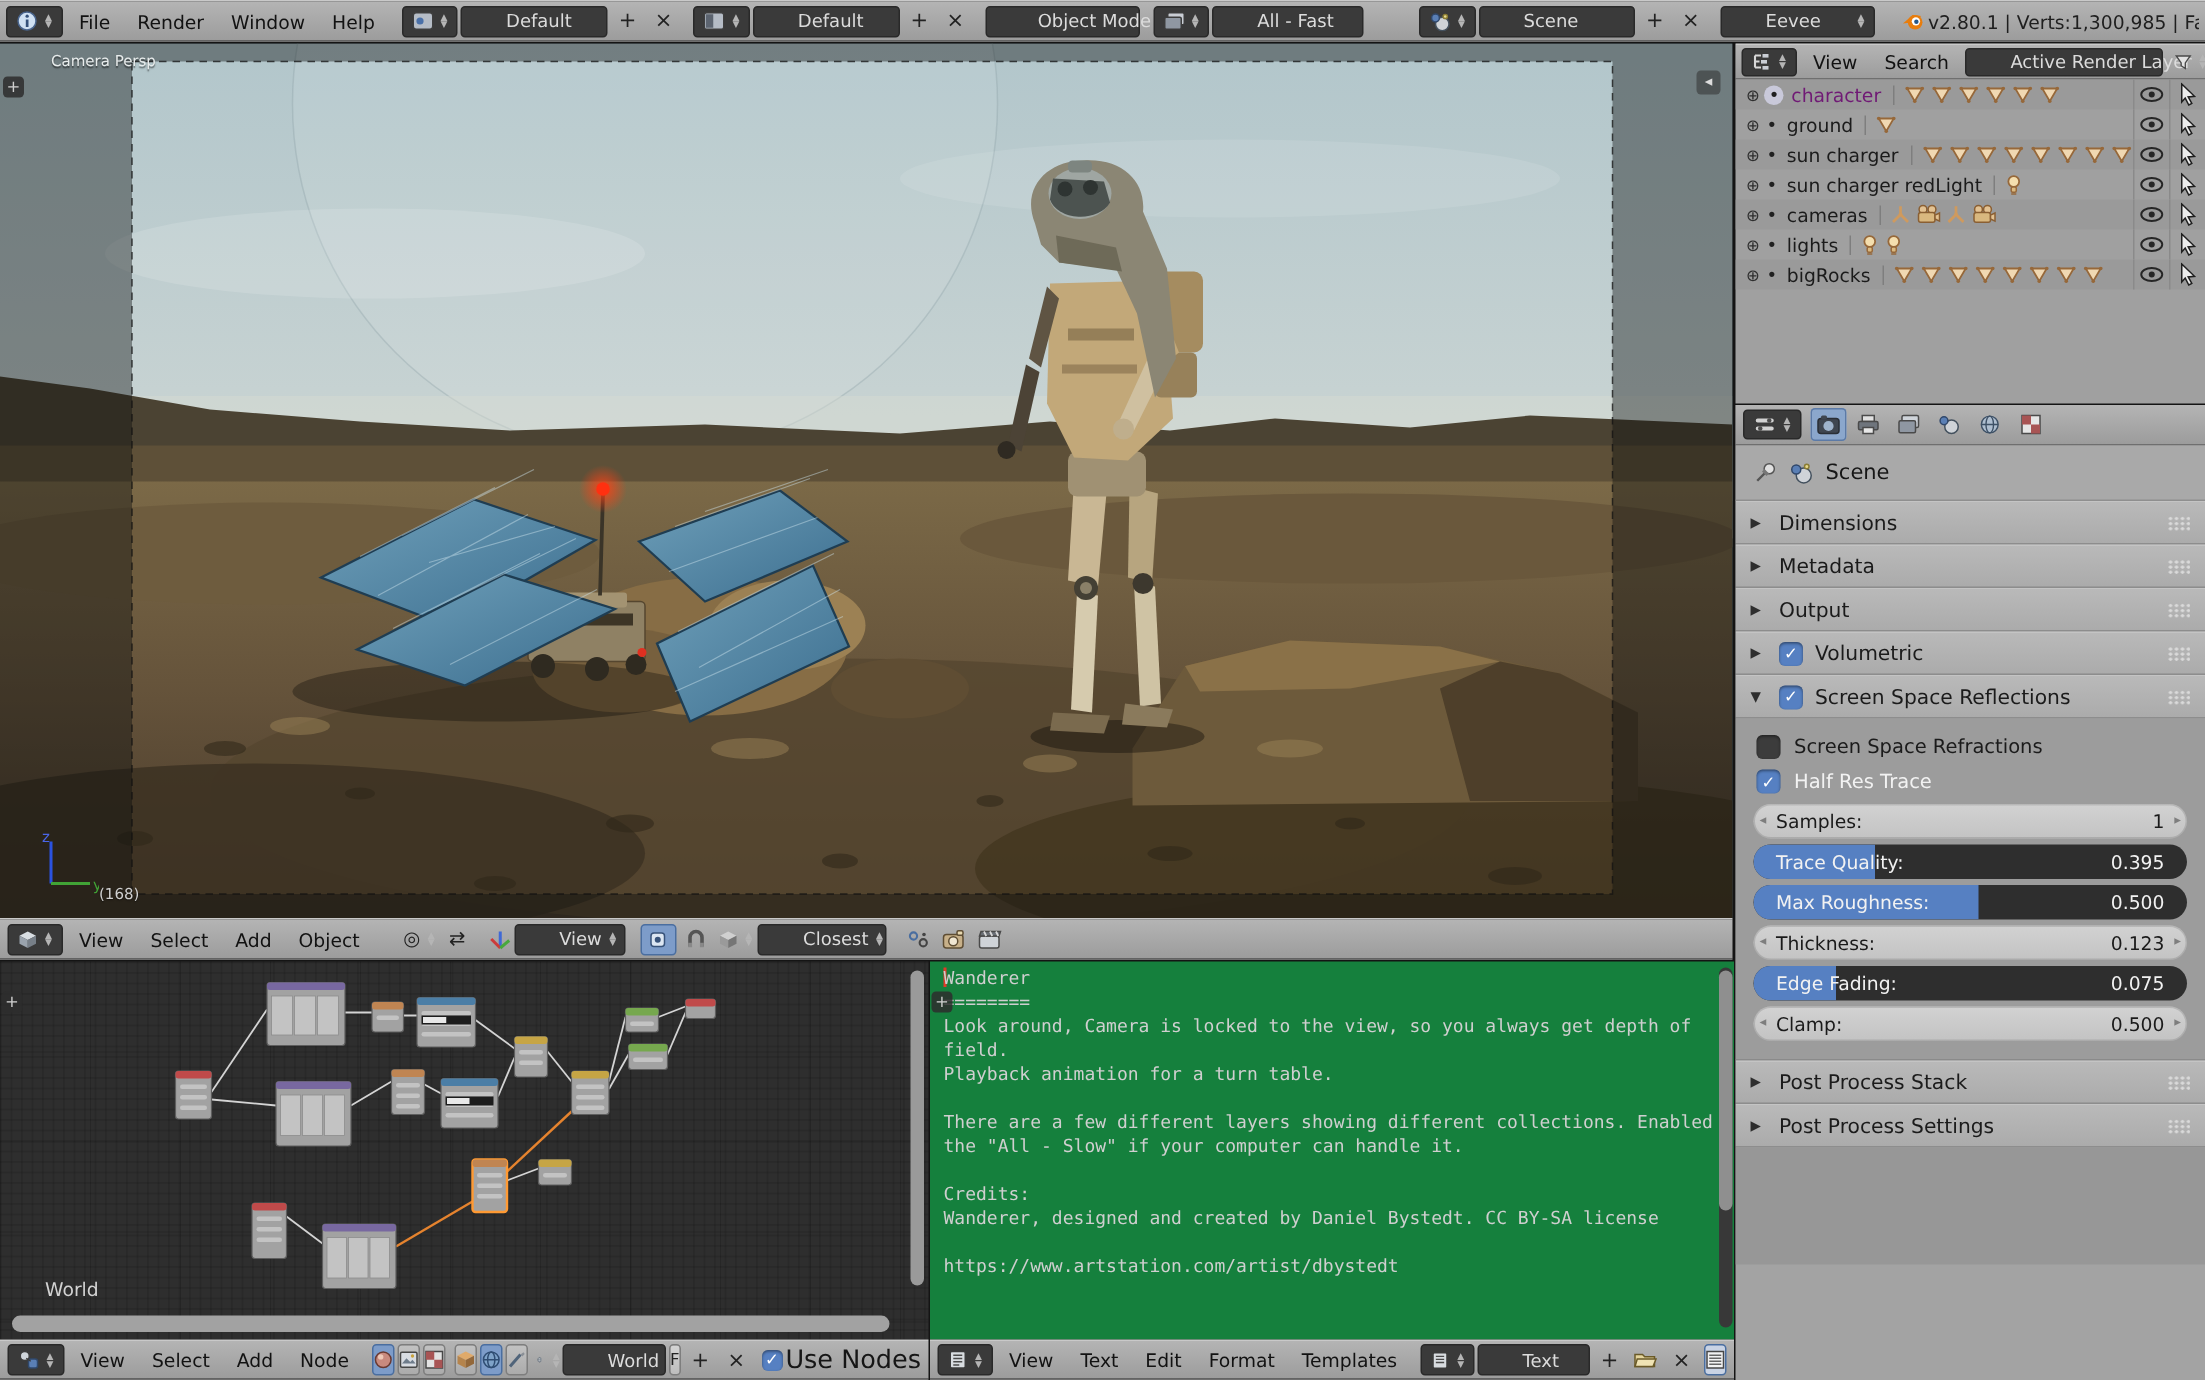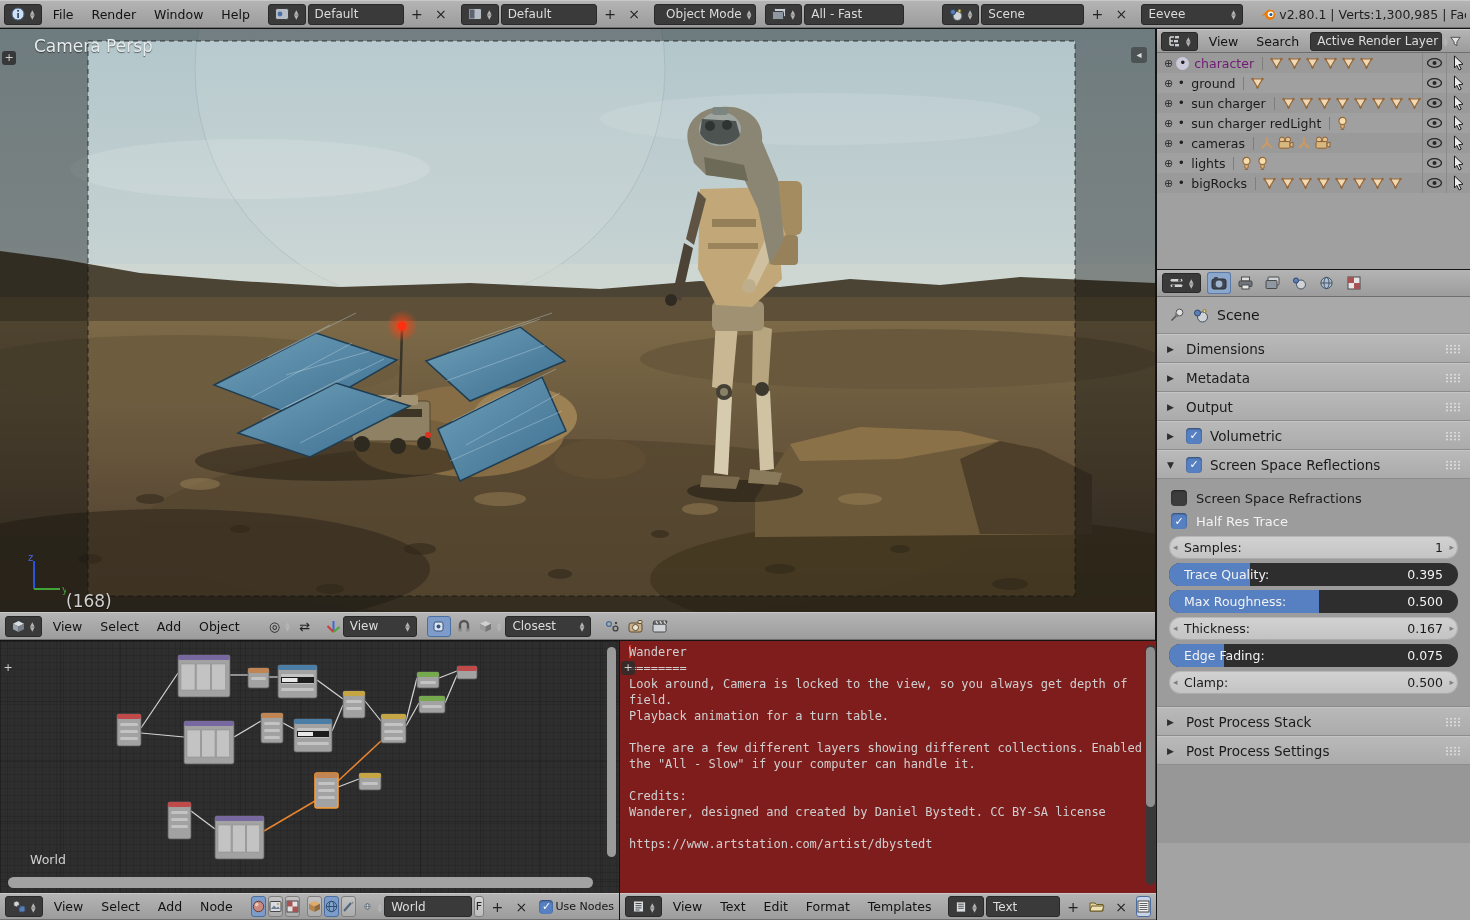--- a/index.html
+++ b/index.html
@@ -8,48 +8,48 @@
        -webkit-font-smoothing:antialiased;overflow:hidden;cursor:default;}
   .area{position:absolute;overflow:hidden;}
   
   .hdr{display:flex;align-items:center;background:linear-gradient(#b4b4b4,#9c9c9c);
        border-top:1px solid #c9c9c9;border-bottom:1px solid #6f6f6f;box-sizing:border-box;}
   .menus{display:flex;align-items:flex-end;}
   .menu{padding:0 9px;font-size:12.5px;color:#121212;white-space:nowrap;}
   .dbtn,.dfield{background:#3a3a3a;border:1px solid #292929;border-radius:3px;color:#dcdcdc;
        height:21px;display:inline-flex;align-items:center;padding:0 6px;font-size:12px;
        box-sizing:border-box;white-space:nowrap;}
-  .dfield{min-width:60px;}
+  .dfield{min-width:60px;padding-left:29px;}
   .grow{flex:1;}
   .ud{display:inline-flex;flex-direction:column;line-height:5px;font-size:6px;color:#b5b5b5;
       margin-left:5px;letter-spacing:0;}
   .hbtn{display:inline-flex;align-items:center;justify-content:center;height:20px;min-width:18px;
       padding:0 2px;color:#222;font-size:14px;}
   .tgl{display:inline-flex;align-items:center;justify-content:center;width:24px;height:21px;
       border:1px solid #7e7e7e;border-radius:3px;background:linear-gradient(#c2c2c2,#ababab);
       box-sizing:border-box;}
   .tgl.on{background:#7d9cc9;border-color:#4a6ea0;}
   .sep{width:6px;}
   svg{display:block;}
   
   #viewport{left:0;top:29px;width:1155px;height:583px;background:#39474a;}
-  .vplabel{position:absolute;color:#e8ecec;font-size:17px;text-shadow:0 1px 1px rgba(0,0,0,.55);}
+  .vplabel{position:absolute;color:#e8ecec;font-size:10px;text-shadow:0 1px 1px rgba(0,0,0,.55);}
   .plusbtn{position:absolute;width:14px;height:14px;border-radius:3px;background:rgba(45,45,45,.85);
       color:#cfcfcf;font-size:11px;line-height:13px;text-align:center;}
   
   #nodeeditor{left:0;top:641px;width:619px;height:252px;background-color:#2e2e2e;
      background-image:linear-gradient(rgba(0,0,0,.16) 1px,transparent 1px),
                       linear-gradient(90deg,rgba(0,0,0,.16) 1px,transparent 1px),
                       linear-gradient(rgba(0,0,0,.10) 1px,transparent 1px),
                       linear-gradient(90deg,rgba(0,0,0,.10) 1px,transparent 1px);
      background-size:60px 60px,60px 60px,7px 7px,7px 7px;}
   .hscroll{position:absolute;left:8px;right:26px;bottom:5px;height:11px;border-radius:6px;background:#a2a2a2;}
   .vscroll{position:absolute;width:9px;border-radius:5px;background:#9a9a9a;}
   
-  #texteditor{left:620px;top:641px;width:536px;height:252px;background:#7f1d1d;}
+  #texteditor{left:620px;top:641px;width:536px;height:252px;background:#15803d;}
   .tline{font-family:"DejaVu Sans Mono","Liberation Mono",monospace;font-size:12px;line-height:16px;
       color:#cfcfcf;white-space:pre;padding-left:9px;}
   .cursor{display:inline-block;width:2px;height:13px;background:#e03a2a;vertical-align:-2px;margin-right:-2px;}
   
   #outliner{left:1157px;top:29px;width:313px;height:240px;background:#a0a0a0;}
   .orow{height:20px;display:flex;align-items:center;gap:3px;padding-left:7px;font-size:12.5px;
       color:#1b1b1b;position:relative;box-sizing:border-box;}
   .orow:nth-child(odd){background:#9a9a9a;}
   .oname{margin:0 2px;}
   .oname.sel{color:#701a75;}
@@ -626,21 +626,21 @@
       <span>▼</span>
     </span>
   <span class="dfield" style="width:150px;">
       <span>World</span>
     </span>
   <span class="tgl" style="width:18px;color:#222;font-size:11px;background:linear-gradient(#d4d4d4,#bdbdbd);">F</span>
   <span class="hbtn">+</span>
   <span class="hbtn">×</span>
   <span class="sep"></span>
   <span class="cb on" style="width:14px;height:14px;flex:0 0 14px;">✓</span>
-  <span style="color:#161616;font-size:11px;white-space:nowrap;">Use Nodes</span>
+  <span style="color:#161616;font-size:17px;white-space:nowrap;">Use Nodes</span>
 </div>
 
 <div class="area" id="texteditor">
   <div id="textlines" style="padding-top:3px;">
       <div class="tline"><span class="cursor"></span>Wanderer</div>
       <div class="tline">========</div>
       <div class="tline">Look around, Camera is locked to the view, so you always get depth of</div>
       <div class="tline">field.</div>
       <div class="tline">Playback animation for a turn table.</div>
       <div class="tline"> </div>
@@ -1243,21 +1243,21 @@
         </div>
         <div class="wrow wslider">
           <span class="wfill" style="width: 52%;"></span>
           <span class="wlab">Max Roughness:</span>
           <span class="wval">0.500</span>
         </div>
         <div class="wrow wnum">
           <span class="sarr" style="left: 4px;">◂</span>
           <span class="sarr" style="right: 4px;">▸</span>
           <span class="wlab">Thickness:</span>
-          <span class="wval">0.167</span>
+          <span class="wval">0.123</span>
         </div>
         <div class="wrow wslider">
           <span class="wfill" style="width: 19%;"></span>
           <span class="wlab">Edge Fading:</span>
           <span class="wval">0.075</span>
         </div>
         <div class="wrow wnum">
           <span class="sarr" style="left: 4px;">◂</span>
           <span class="sarr" style="right: 4px;">▸</span>
           <span class="wlab">Clamp:</span>

